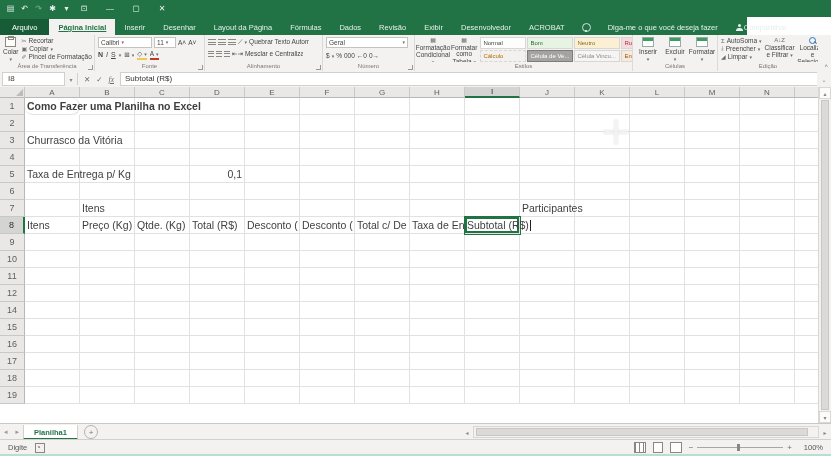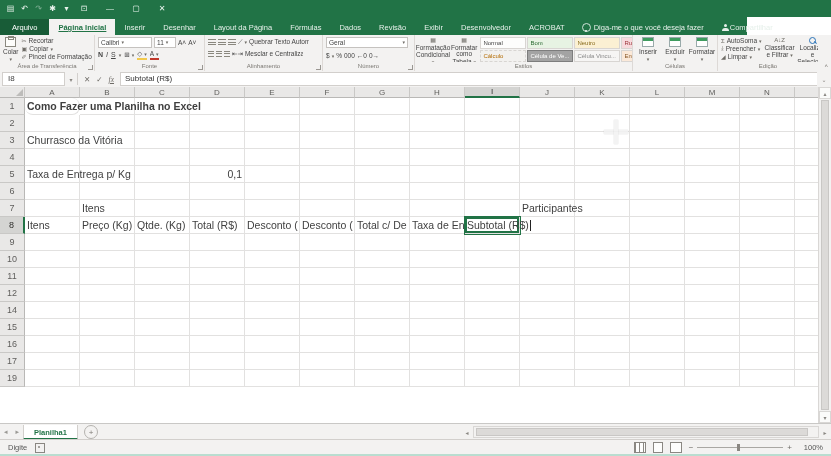--- a/index.html
+++ b/index.html
@@ -17,21 +17,21 @@
   .winbtns{display:flex;height:17px;}
   .wb{width:26px;height:17px;display:flex;align-items:center;justify-content:center;
     color:#eaf4ee;font-size:8px;}
 
   
   .tabrow{position:absolute;left:0;top:17px;width:747px;height:18px;background:#217346;
     display:flex;align-items:flex-end;color:#e6f0ea;font-size:7.5px;}
   .rtab{padding:4px 9px 3px;white-space:nowrap;cursor:default;}
   .rtab.file{background:#185c37;color:#fff;padding:4px 12px 3px;}
   .rtab.active{background:#f3f2f1;color:#217346;font-weight:bold;text-decoration:underline;}
-  .tellme{display:flex;align-items:center;gap:3px;padding:0 8px 3px;white-space:nowrap;}
+  .tellme{display:flex;align-items:center;gap:17px;padding:0 8px 3px;white-space:nowrap;}
   .bulb{width:7px;height:7px;border:1px solid #cfe3d8;border-radius:50%;position:relative;}
   .bulb:after{content:"";position:absolute;left:2px;top:6px;width:2px;height:2px;background:#cfe3d8;}
   .share{margin-left:auto;display:flex;align-items:center;gap:1px;padding:0 10px 3px;white-space:nowrap;}
   .person{width:7px;height:7px;position:relative;}
   .person:before{content:"";position:absolute;left:2px;top:0;width:3px;height:3px;border-radius:50%;background:#e6f0ea;}
   .person:after{content:"";position:absolute;left:0;top:3.5px;width:7px;height:3.5px;border-radius:3px 3px 0 0;background:#e6f0ea;}
 
   
   .ribbon{position:absolute;left:0;top:35px;width:831px;height:36px;background:#f3f2f1;
     border-bottom:1px solid #d2cfcc;display:flex;font-size:6.5px;color:#444;}
@@ -709,20 +709,38 @@
           <div class="cell"></div>
           <div class="cell"></div>
           <div class="cell"></div>
           <div class="cell"></div>
           <div class="cell"></div>
           <div class="cell"></div>
           <div class="cell"></div>
           <div class="cell partial"></div>
         </div>
         <div class="gridrow">
+          <div class="rowhead">18</div>
+          <div class="cell"></div>
+          <div class="cell"></div>
+          <div class="cell"></div>
+          <div class="cell"></div>
+          <div class="cell"></div>
+          <div class="cell"></div>
+          <div class="cell"></div>
+          <div class="cell"></div>
+          <div class="cell"></div>
+          <div class="cell"></div>
+          <div class="cell"></div>
+          <div class="cell"></div>
+          <div class="cell"></div>
+          <div class="cell"></div>
+          <div class="cell partial"></div>
+        </div>
+        <div class="gridrow">
           <div class="rowhead">19</div>
           <div class="cell"></div>
           <div class="cell"></div>
           <div class="cell"></div>
           <div class="cell"></div>
           <div class="cell"></div>
           <div class="cell"></div>
           <div class="cell"></div>
           <div class="cell"></div>
           <div class="cell"></div>

